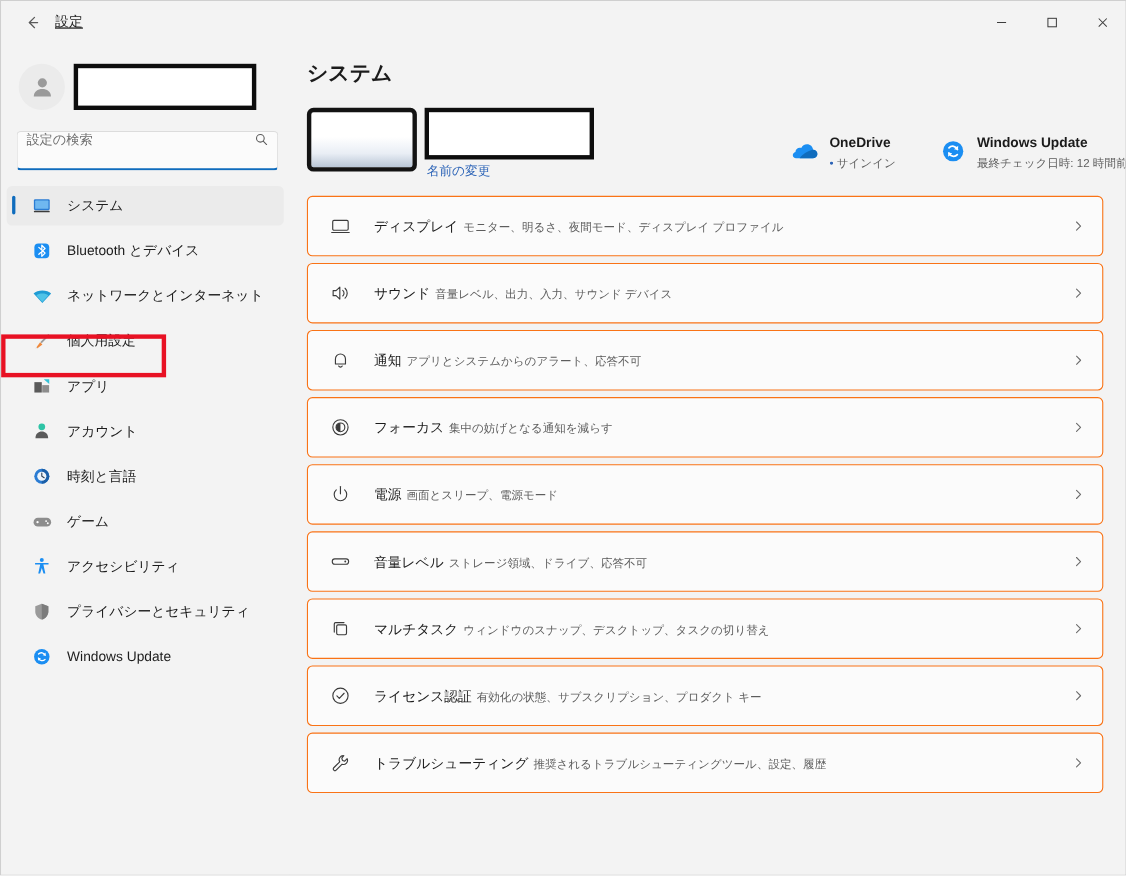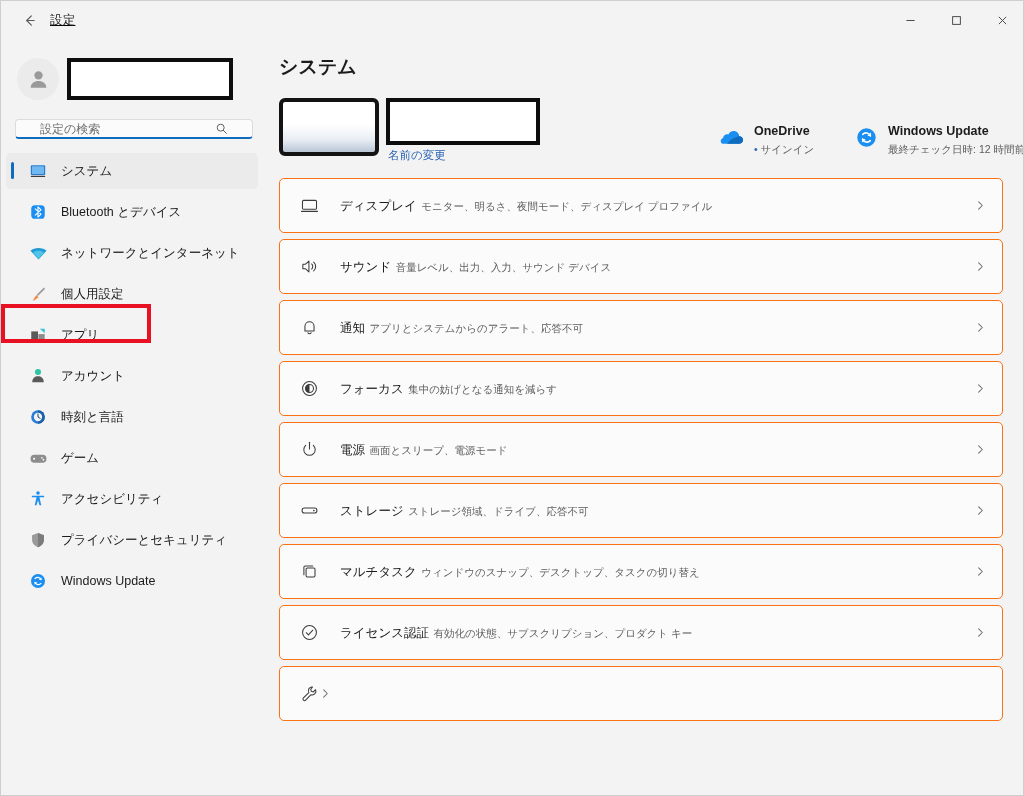--- a/index.html
+++ b/index.html
@@ -85,28 +85,28 @@
     background: #ffffff;
     border: 4px solid #0d0d0d;
     margin-left: 8px;
   }
   .search-wrap {
     margin: 10px 14px 0 14px;
     position: relative;
   }
   .search-box {
     width: 238px;
-    height: 20px;
+    height: 36px;
     background: #fbfbfb;
     border: 1px solid #dcdcdc;
     border-bottom: 2px solid #0f6cbd;
     border-radius: 4px;
     display: flex;
-    align-items: center;
-    padding: 0 24px;
+    align-items: flex-start;
+    padding: 0 8px;
   }
   .search-input {
     border: none;
     outline: none;
     background: transparent;
     font-family: "Liberation Sans", sans-serif;
     font-size: 12px;
     color: #444;
     flex: 1;
   }
@@ -602,21 +602,21 @@
       </div>
 
       <div class="card">
         <span class="card-ico">
           <svg width="19" height="19" viewBox="0 0 20 20" fill="none" stroke="currentColor" stroke-width="1.1">
             <rect x="2.2" y="7.4" width="15.6" height="5.2" rx="2.4"></rect>
             <circle cx="14.6" cy="10" r="0.9" fill="currentColor" stroke="none"></circle>
           </svg>
         </span>
         <span class="card-text">
-          <span class="card-title">ストレージ</span>
+          <span class="card-title">音量レベル</span>
           <span class="card-sub">ストレージ領域、ドライブ、応答不可</span>
         </span>
         <span class="chevron">
           <svg width="11" height="11" viewBox="0 0 12 12" fill="none" stroke="currentColor" stroke-width="1.1">
               <path d="M4 2 L8 6 L4 10" stroke-linecap="round" stroke-linejoin="round"></path>
             </svg>
         </span>
       </div>
 
 
@@ -654,20 +654,24 @@
               <path d="M4 2 L8 6 L4 10" stroke-linecap="round" stroke-linejoin="round"></path>
             </svg>
         </span>
       </div>
 
       <div class="card">
         <span class="card-ico">
           <svg width="19" height="19" viewBox="0 0 20 20" fill="none" stroke="currentColor" stroke-width="1.1">
             <path d="M13.2 3.2 A3.9 3.9 0 0 0 9.3 9.0 L3.6 14.7 A1.6 1.6 0 0 0 5.9 17.0 L11.6 11.3 A3.9 3.9 0 0 0 16.4 6.0 L14.1 8.3 L11.9 7.7 L11.3 5.5 Z" stroke-linejoin="round" stroke-linecap="round"></path>
           </svg>
+        </span>
+        <span class="card-text">
+          <span class="card-title">トラブルシューティング</span>
+          <span class="card-sub">推奨されるトラブルシューティングツール、設定、履歴</span>
         </span>
         <span class="chevron">
           <svg width="11" height="11" viewBox="0 0 12 12" fill="none" stroke="currentColor" stroke-width="1.1">
               <path d="M4 2 L8 6 L4 10" stroke-linecap="round" stroke-linejoin="round"></path>
             </svg>
         </span>
       </div>
 
     </div>
   </div>

